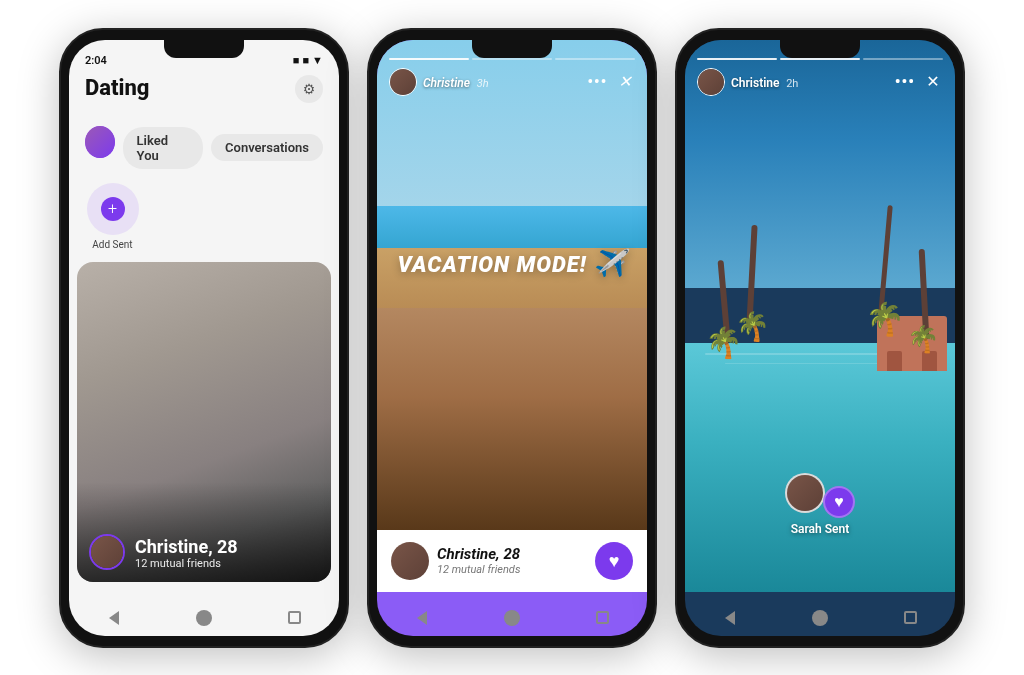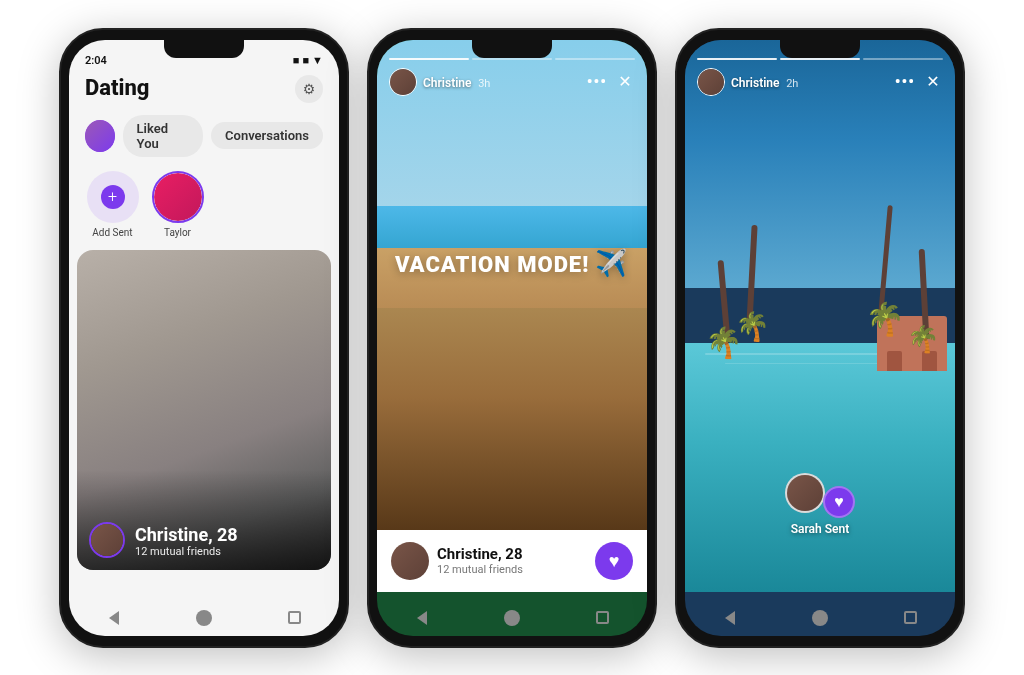--- a/index.html
+++ b/index.html
@@ -139,20 +139,21 @@
       overflow: hidden;
     }
 
     .tab-pill {
       padding: 6px 14px;
       border-radius: 20px;
       background: #e8e8e8;
       font-size: 13px;
       font-weight: 600;
       color: #333;
+      margin-top: 12px;
     }
 
     .p1-stories {
       display: flex;
       gap: 10px;
       padding: 4px 16px 12px;
       overflow: hidden;
     }
 
     .story-item {
@@ -247,21 +248,22 @@
       font-weight: 700;
     }
 
     .profile-mutual {
       font-size: 11px;
       opacity: 0.9;
     }
 
     
     .phone2-screen {
-      background: #14532d;
+      background: #8b5cf6;
+      font-style: italic;
     }
 
     .story-view {
       width: 100%;
       height: 100%;
       position: relative;
       overflow: hidden;
     }
 
     .story-top-bar {
@@ -620,26 +622,20 @@
 
     <div class="p1-stories">
 
       <div class="story-item">
         <div class="plus-circle">
           <div class="plus-sign">+</div>
         </div>
         <span class="story-label">Add Sent</span>
       </div>
 
-      <div class="story-item">
-        <div class="story-avatar has-ring">
-          <div style="width:100%;height:100%;background:linear-gradient(135deg,#e91e63,#c2185b);border-radius:50%;"></div>
-        </div>
-        <span class="story-label">Taylor</span>
-      </div>
 
 
 
     </div>
 
     <div class="profile-card">
       <div class="fig-stairs"></div>
 
       <div class="profile-overlay">
         <div class="profile-mini-avatar">

